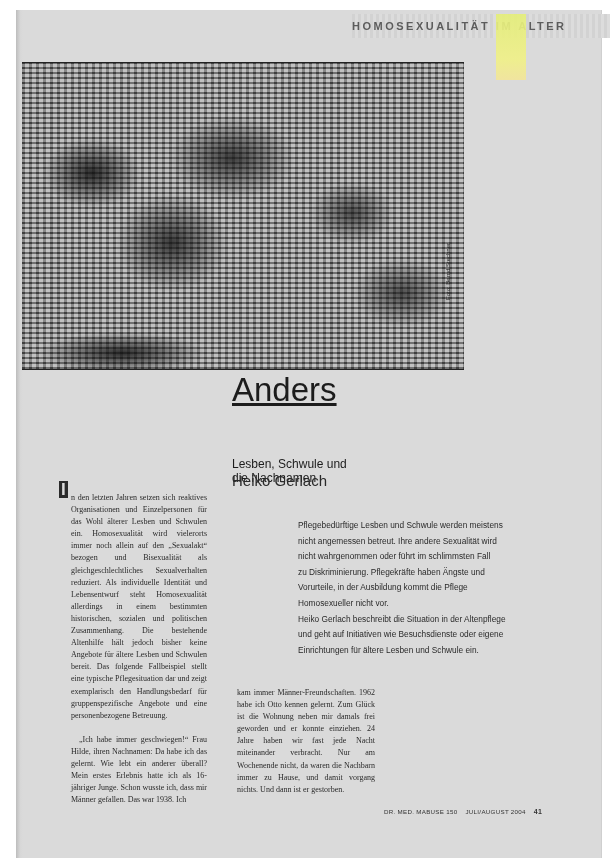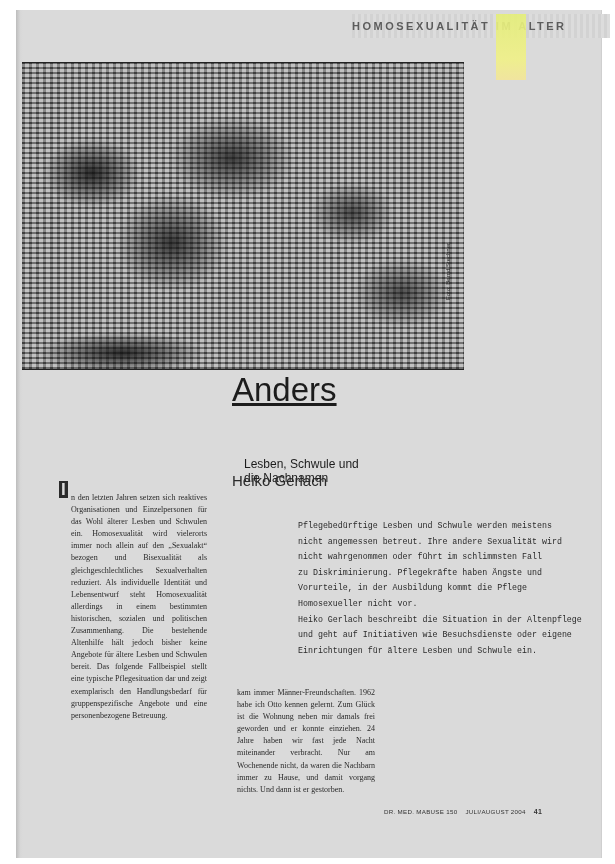--- a/index.html
+++ b/index.html
@@ -53,29 +53,28 @@
     }
     .title {
       position: absolute; left: 232px; top: 372px; width: 260px;
       font-family: "Liberation Sans", sans-serif; font-size: 33px; line-height: 36px;
       color: #1c1c1c; font-weight: normal;
     }
     .subtitle {
       position: absolute; left: 232px; top: 457px; width: 200px;
       font-family: "Liberation Sans", sans-serif; font-size: 12px; line-height: 14px;
       color: #1c1c1c;
-      margin-left: 12px;
     }
     .author {
       position: absolute; left: 232px; top: 472px; width: 120px;
       font-family: "Liberation Sans", sans-serif; font-size: 15px; color: #2a2a2a;
     }
     .lead {
       position: absolute; left: 298px; top: 518px; width: 290px;
-      font-family: Liberation Mono, monospace; font-size: 8.3px; line-height: 15.6px;
+      font-family: Liberation Sans, sans-serif; font-size: 8.3px; line-height: 15.6px;
       color: #2a2a2a;
     }
     .lead p { margin: 0; }
     .col {
       position: absolute; font-size: 8px; line-height: 12.1px; color: #2a2a2a;
       text-align: justify; hyphens: auto;
     }
     .col p { margin: 12px; }
     .col p.indent { text-indent: 8px; }
     .col1 { left: 59px; top: 480px; width: 160px; }
@@ -124,20 +123,21 @@
   <p>Vorurteile, in der Ausbildung kommt die Pflege</p>
   <p>Homosexueller nicht vor.</p>
   <p>Heiko Gerlach beschreibt die Situation in der Altenpflege</p>
   <p>und geht auf Initiativen wie Besuchsdienste oder eigene</p>
   <p>Einrichtungen für ältere Lesben und Schwule ein.</p>
 </div>
 
 <div class="col col1">
   <span class="dropcap">I</span>
   <p>n den letzten Jahren setzen sich reaktives Organisationen und Einzelpersonen für das Wohl älterer Lesben und Schwulen ein. Homosexualität wird vielerorts immer noch allein auf den „Sexualakt“ bezogen und Bisexualität als gleichgeschlechtliches Sexualverhalten reduziert. Als individuelle Identität und Lebensentwurf steht Homosexualität allerdings in einem bestimmten historischen, sozialen und politischen Zusammenhang. Die bestehende Altenhilfe hält jedoch bisher keine Angebote für ältere Lesben und Schwulen bereit. Das folgende Fallbeispiel stellt eine typische Pflegesituation dar und zeigt exemplarisch den Handlungsbedarf für gruppenspezifische Angebote und eine personenbezogene Betreuung.</p>
+  <p class="indent">„Ich habe immer geschwiegen!“ Frau Hilde, ihren Nachnamen: Da habe ich das gelernt. Wie lebt ein anderer überall? Mein erstes Erlebnis hatte ich als 16-jähriger Junge. Schon wusste ich, dass mir Männer gefallen. Das war 1938. Ich</p>
 </div>
 
 <div class="col col2">
   <p>kam immer Männer-Freundschaften. 1962 habe ich Otto kennen gelernt. Zum Glück ist die Wohnung neben mir damals frei geworden und er konnte einziehen. 24 Jahre haben wir fast jede Nacht miteinander verbracht. Nur am Wochenende nicht, da waren die Nachbarn immer zu Hause, und damit vorgang nichts. Und dann ist er gestorben.</p>
 </div>
 
 <div class="footer">
   <span>DR. MED. MABUSE 150</span><span class="sep"></span><span>JULI/AUGUST 2004</span><span class="sep"></span><span class="pg">41</span>
 </div>
 

